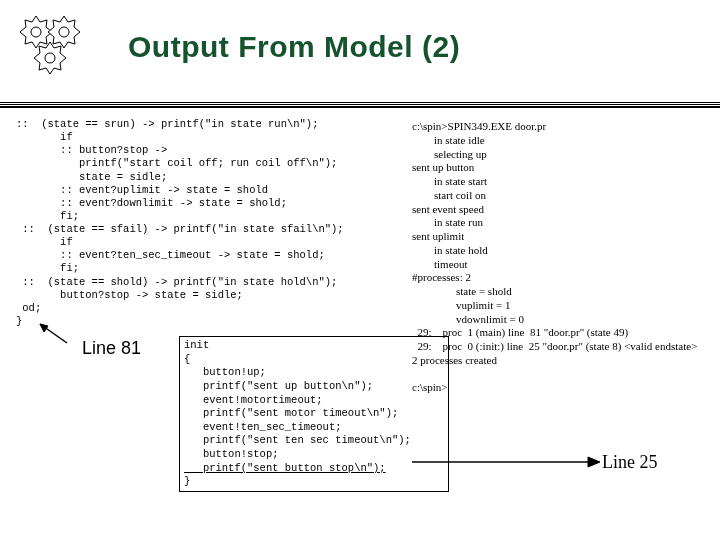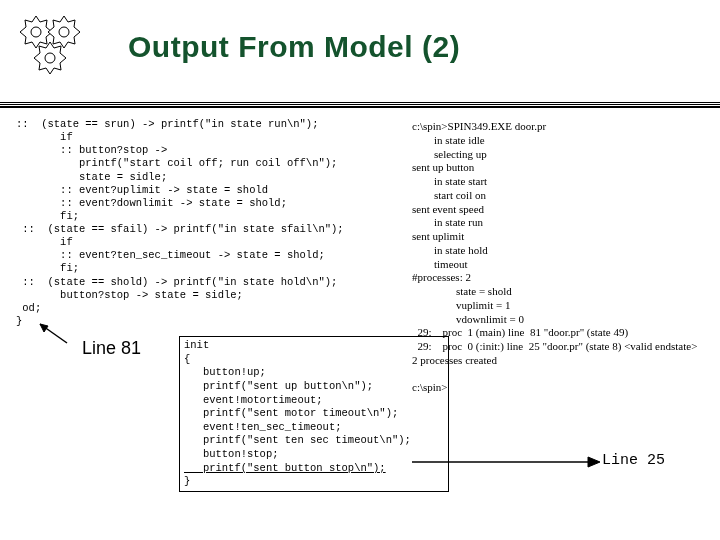--- a/index.html
+++ b/index.html
@@ -98,22 +98,22 @@
     font-family: Liberation Serif, serif;
     font-size: 11px;
     line-height: 1.25;
     white-space: pre;
     color: #000;
   }
   .line25-label {
     position: absolute;
     left: 590px;
     top: 334px;
-    font-family: Liberation Mono, monospace;
-    font-size: 15px;
+    font-family: Liberation Serif, serif;
+    font-size: 18px;
   }
   
   .arrow {
     position: absolute;
     stroke: #000;
     fill: #000;
   }
 </style>
 </head>
 <body>

